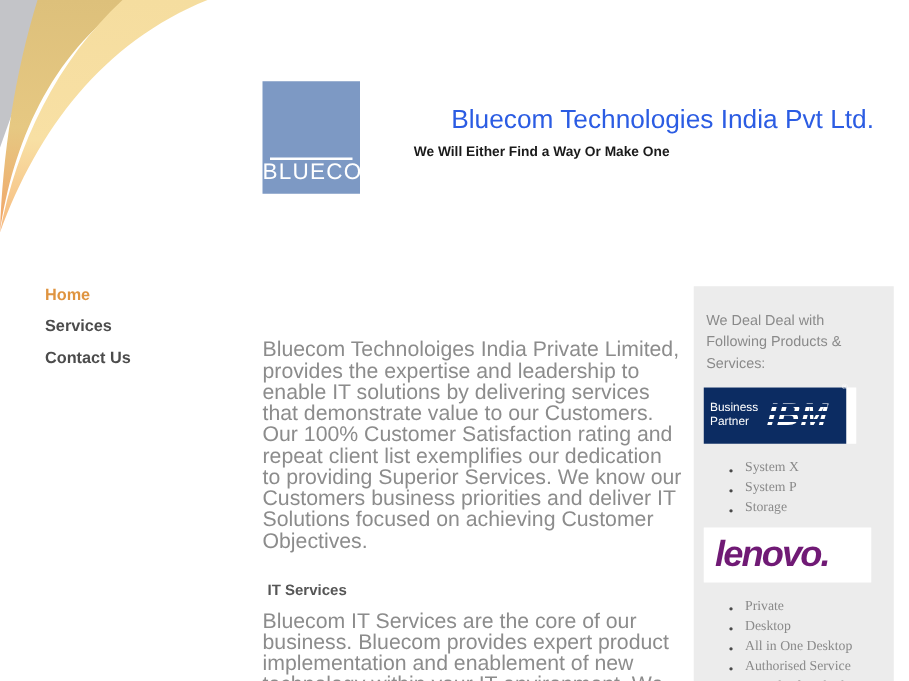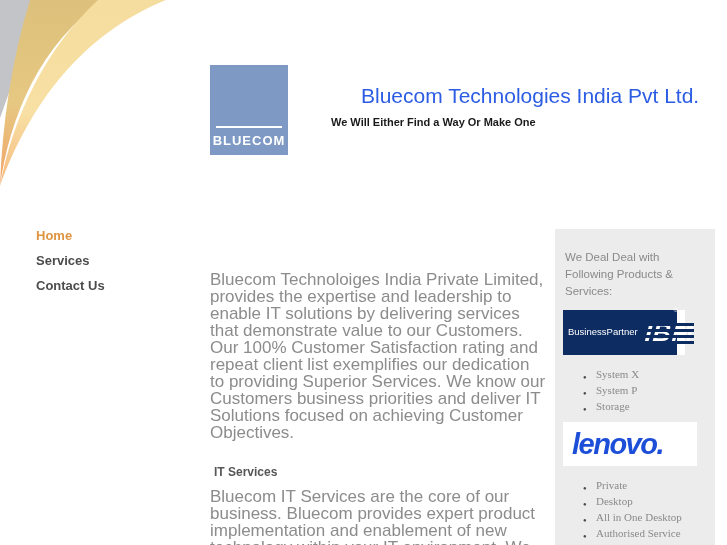--- a/index.html
+++ b/index.html
@@ -19,21 +19,21 @@
   .logo-box {
     position:absolute; left:210px; top:65px; width:78px; height:90px;
     background:#7d99c4;
   }
   .logo-line {
     position:absolute; left:6px; right:6px; bottom:27px; height:2px;
     background:#ffffff;
   }
   .logo-text {
     position:absolute; bottom:7px; left:0; width:100%;
-    text-align:center; color:#ffffff; font-size:13px; font-weight:bold;
+    text-align:center; color:#ffffff; font-size:18px; font-weight:normal;
     letter-spacing:1px;
   }
   .site-title {
     position:absolute; left:331px; top:84px; width:346px;
     font-size:21px; color:#2b5ce3; white-space:nowrap;margin-left:30px;
   }
   .tagline {
     position:absolute; left:331px; top:116px; width:342px;
     font-size:11px; font-weight:bold; color:#1a1a1a;
   }
@@ -64,21 +64,21 @@
   .sidebar-heading { font-size:11.5px; line-height:17px; color:#8a8a8a; }
 
   .ibm-logo {
     margin:10px 0 0 -2px; width:122px; height:45px;
     background:#ffffff; position:relative;
   }
   .ibm-navy {
     position:absolute; left:0; top:0; width:114px; height:45px;
     background:#0c2c62; display:flex; align-items:center; padding:4px 5px;
   }
-  .ibm-bp { color:#ffffff; font-size:9.5px; line-height:10.5px; display:flex; flex-direction:row; }
+  .ibm-bp { color:#ffffff; font-size:9.5px; line-height:10.5px; display:flex; flex-direction:column; }
   .ibm-mark { position:relative; margin-left:7px; line-height:1; }
   .ibm-word {
     font-weight:bold; font-style:italic; font-size:25px; color:#ffffff;
     letter-spacing:1px; display:inline-block; transform:skewX(-4deg);
   }
   .ibm-mark::after {
     content:""; position:absolute; inset:0;
     background:repeating-linear-gradient(to bottom, rgba(12,44,98,0) 0 3px, #0c2c62 3px 6px);
   }
   .ibm-reg { position:absolute; right:-1px; top:-3px; color:#ffffff; font-size:6px; }
@@ -91,21 +91,21 @@
   .product-list li::before {
     content:"●"; position:absolute; left:0; top:3px;
     font-size:6px; color:#4a4a4a;
   }
 
   .lenovo-logo {
     margin:8px 0 0 -2px; width:134px; height:44px;
     background:#ffffff; display:flex; align-items:center; padding-left:9px;
   }
   .lenovo-word {
-    color:#1d4ed8; font-weight:bold; font-style:italic; font-size:29px;
+    color:#701a75; font-weight:bold; font-style:italic; font-size:29px;
     letter-spacing:-1.5px;
     text-align:right;
   }
 </style>
 </head>
 <body>
 
 <div class="corner-art">
   <svg width="180" height="186" viewBox="0 0 180 186">
     <defs>

